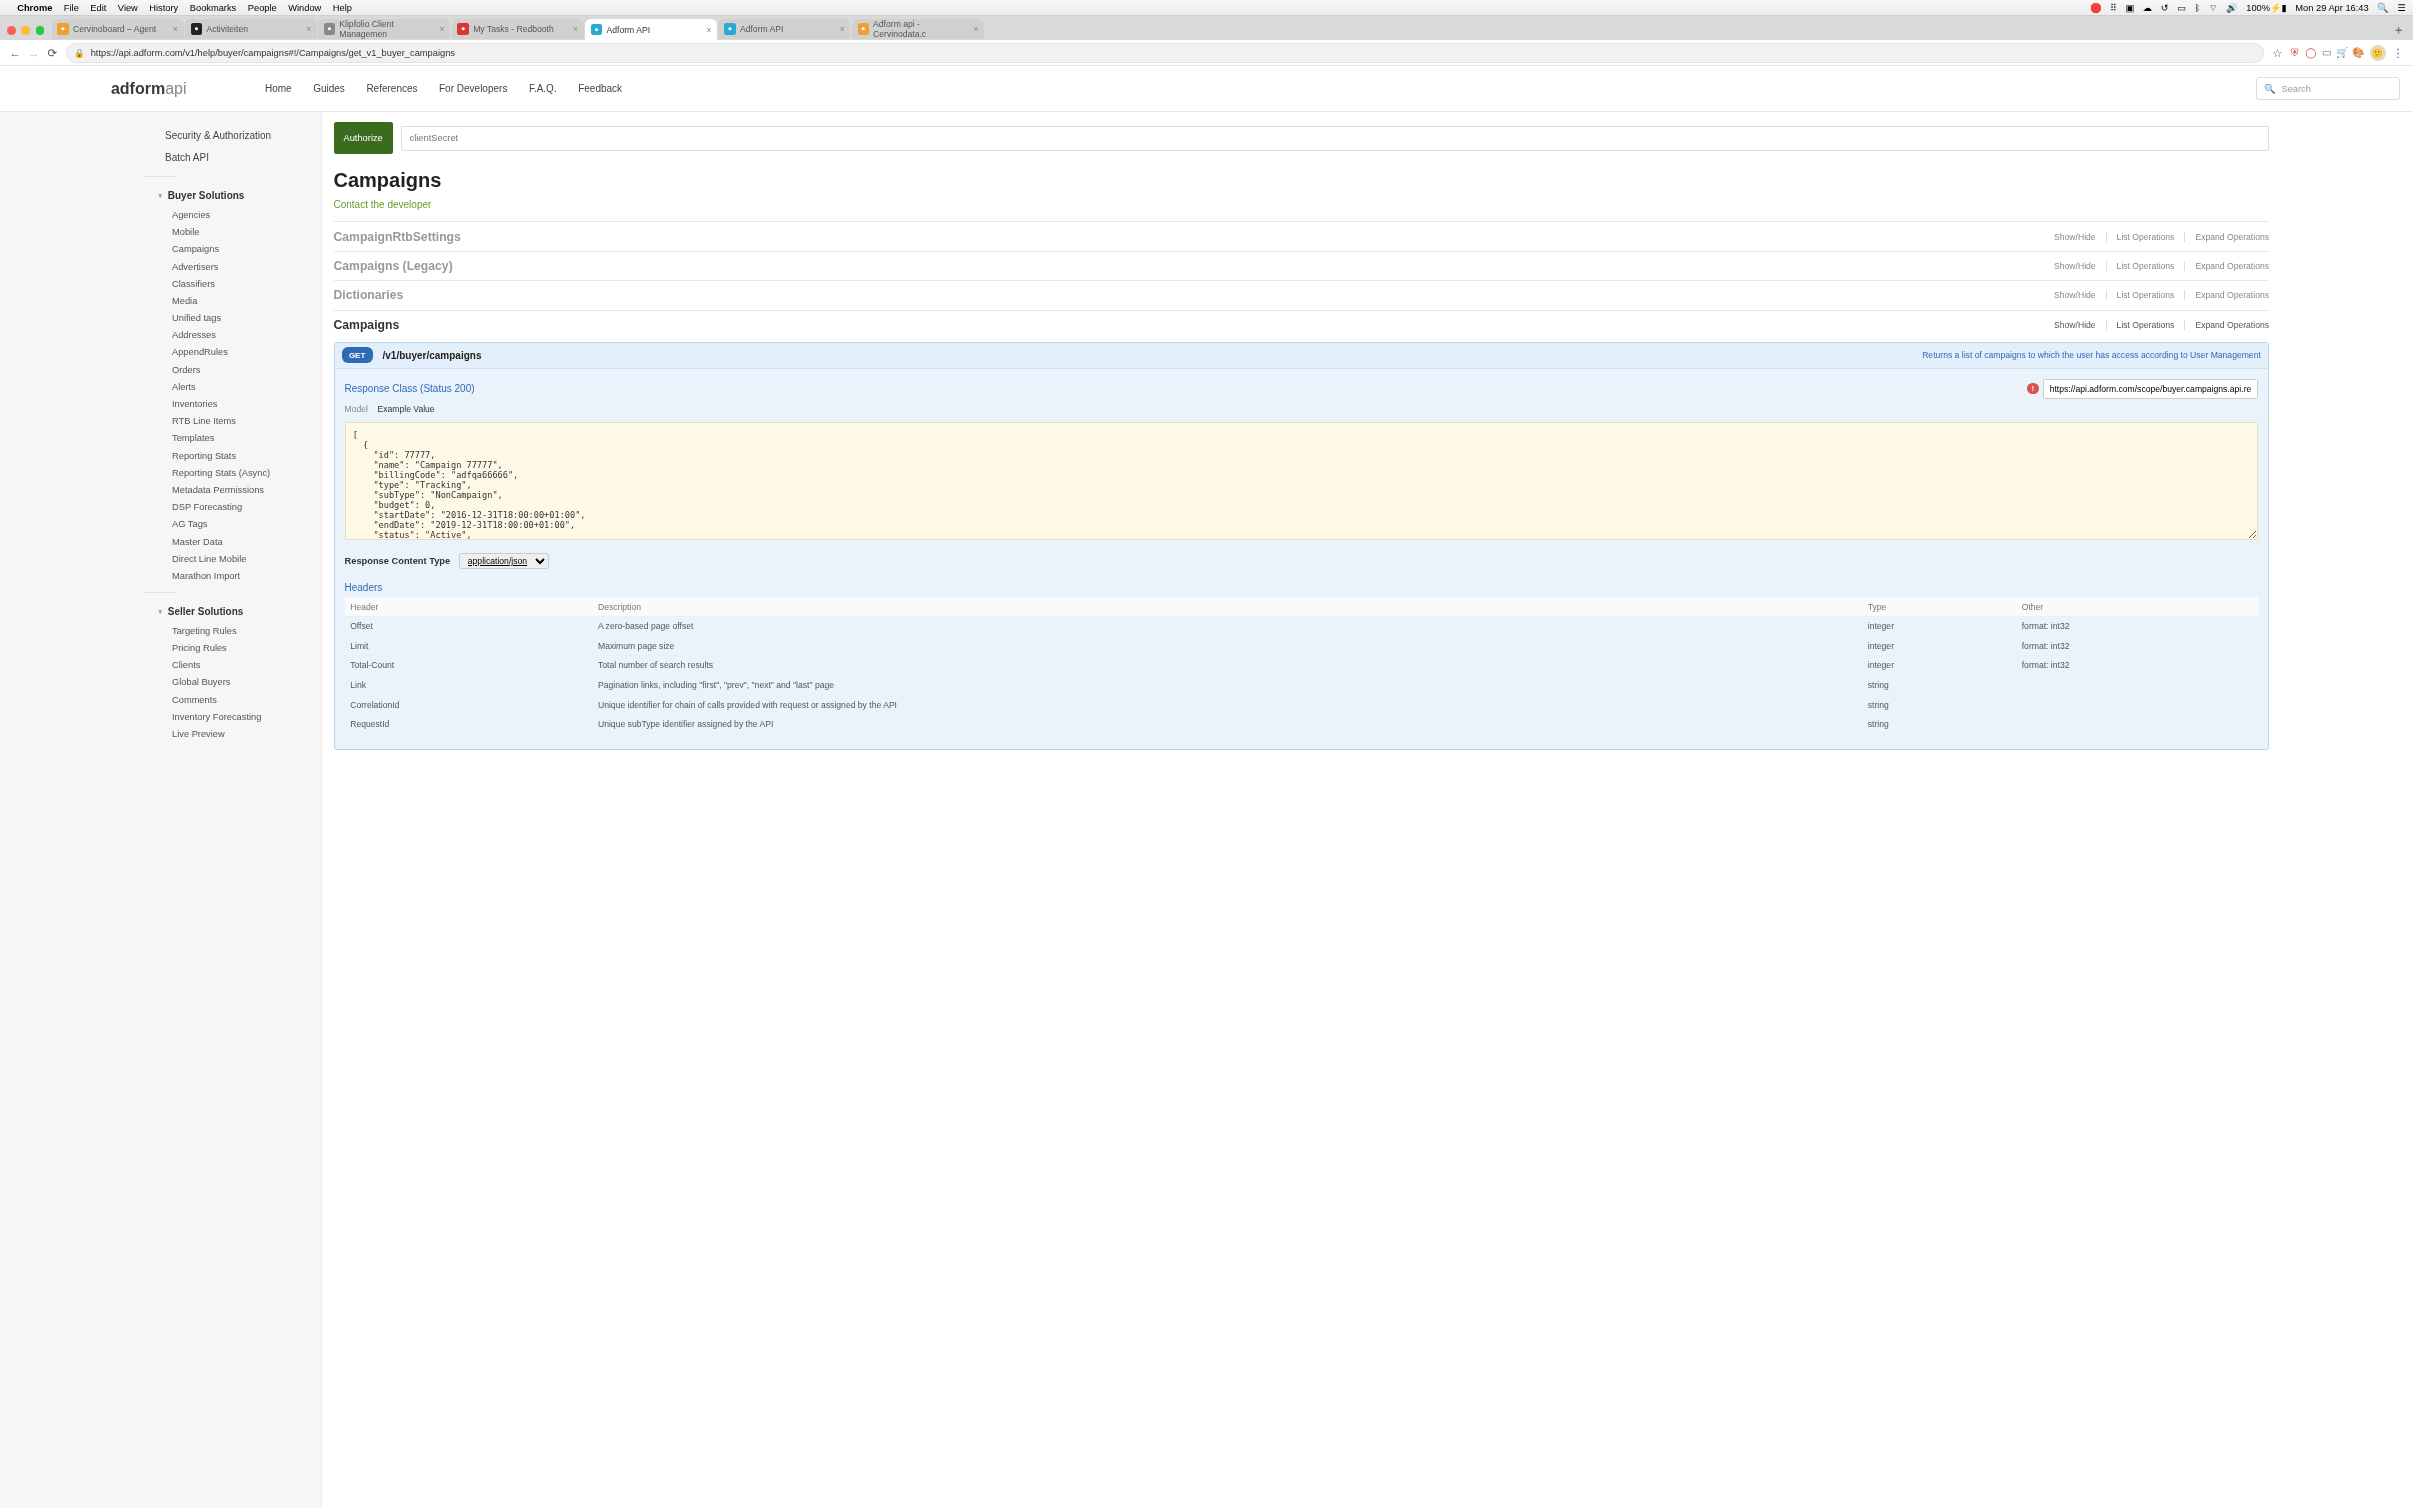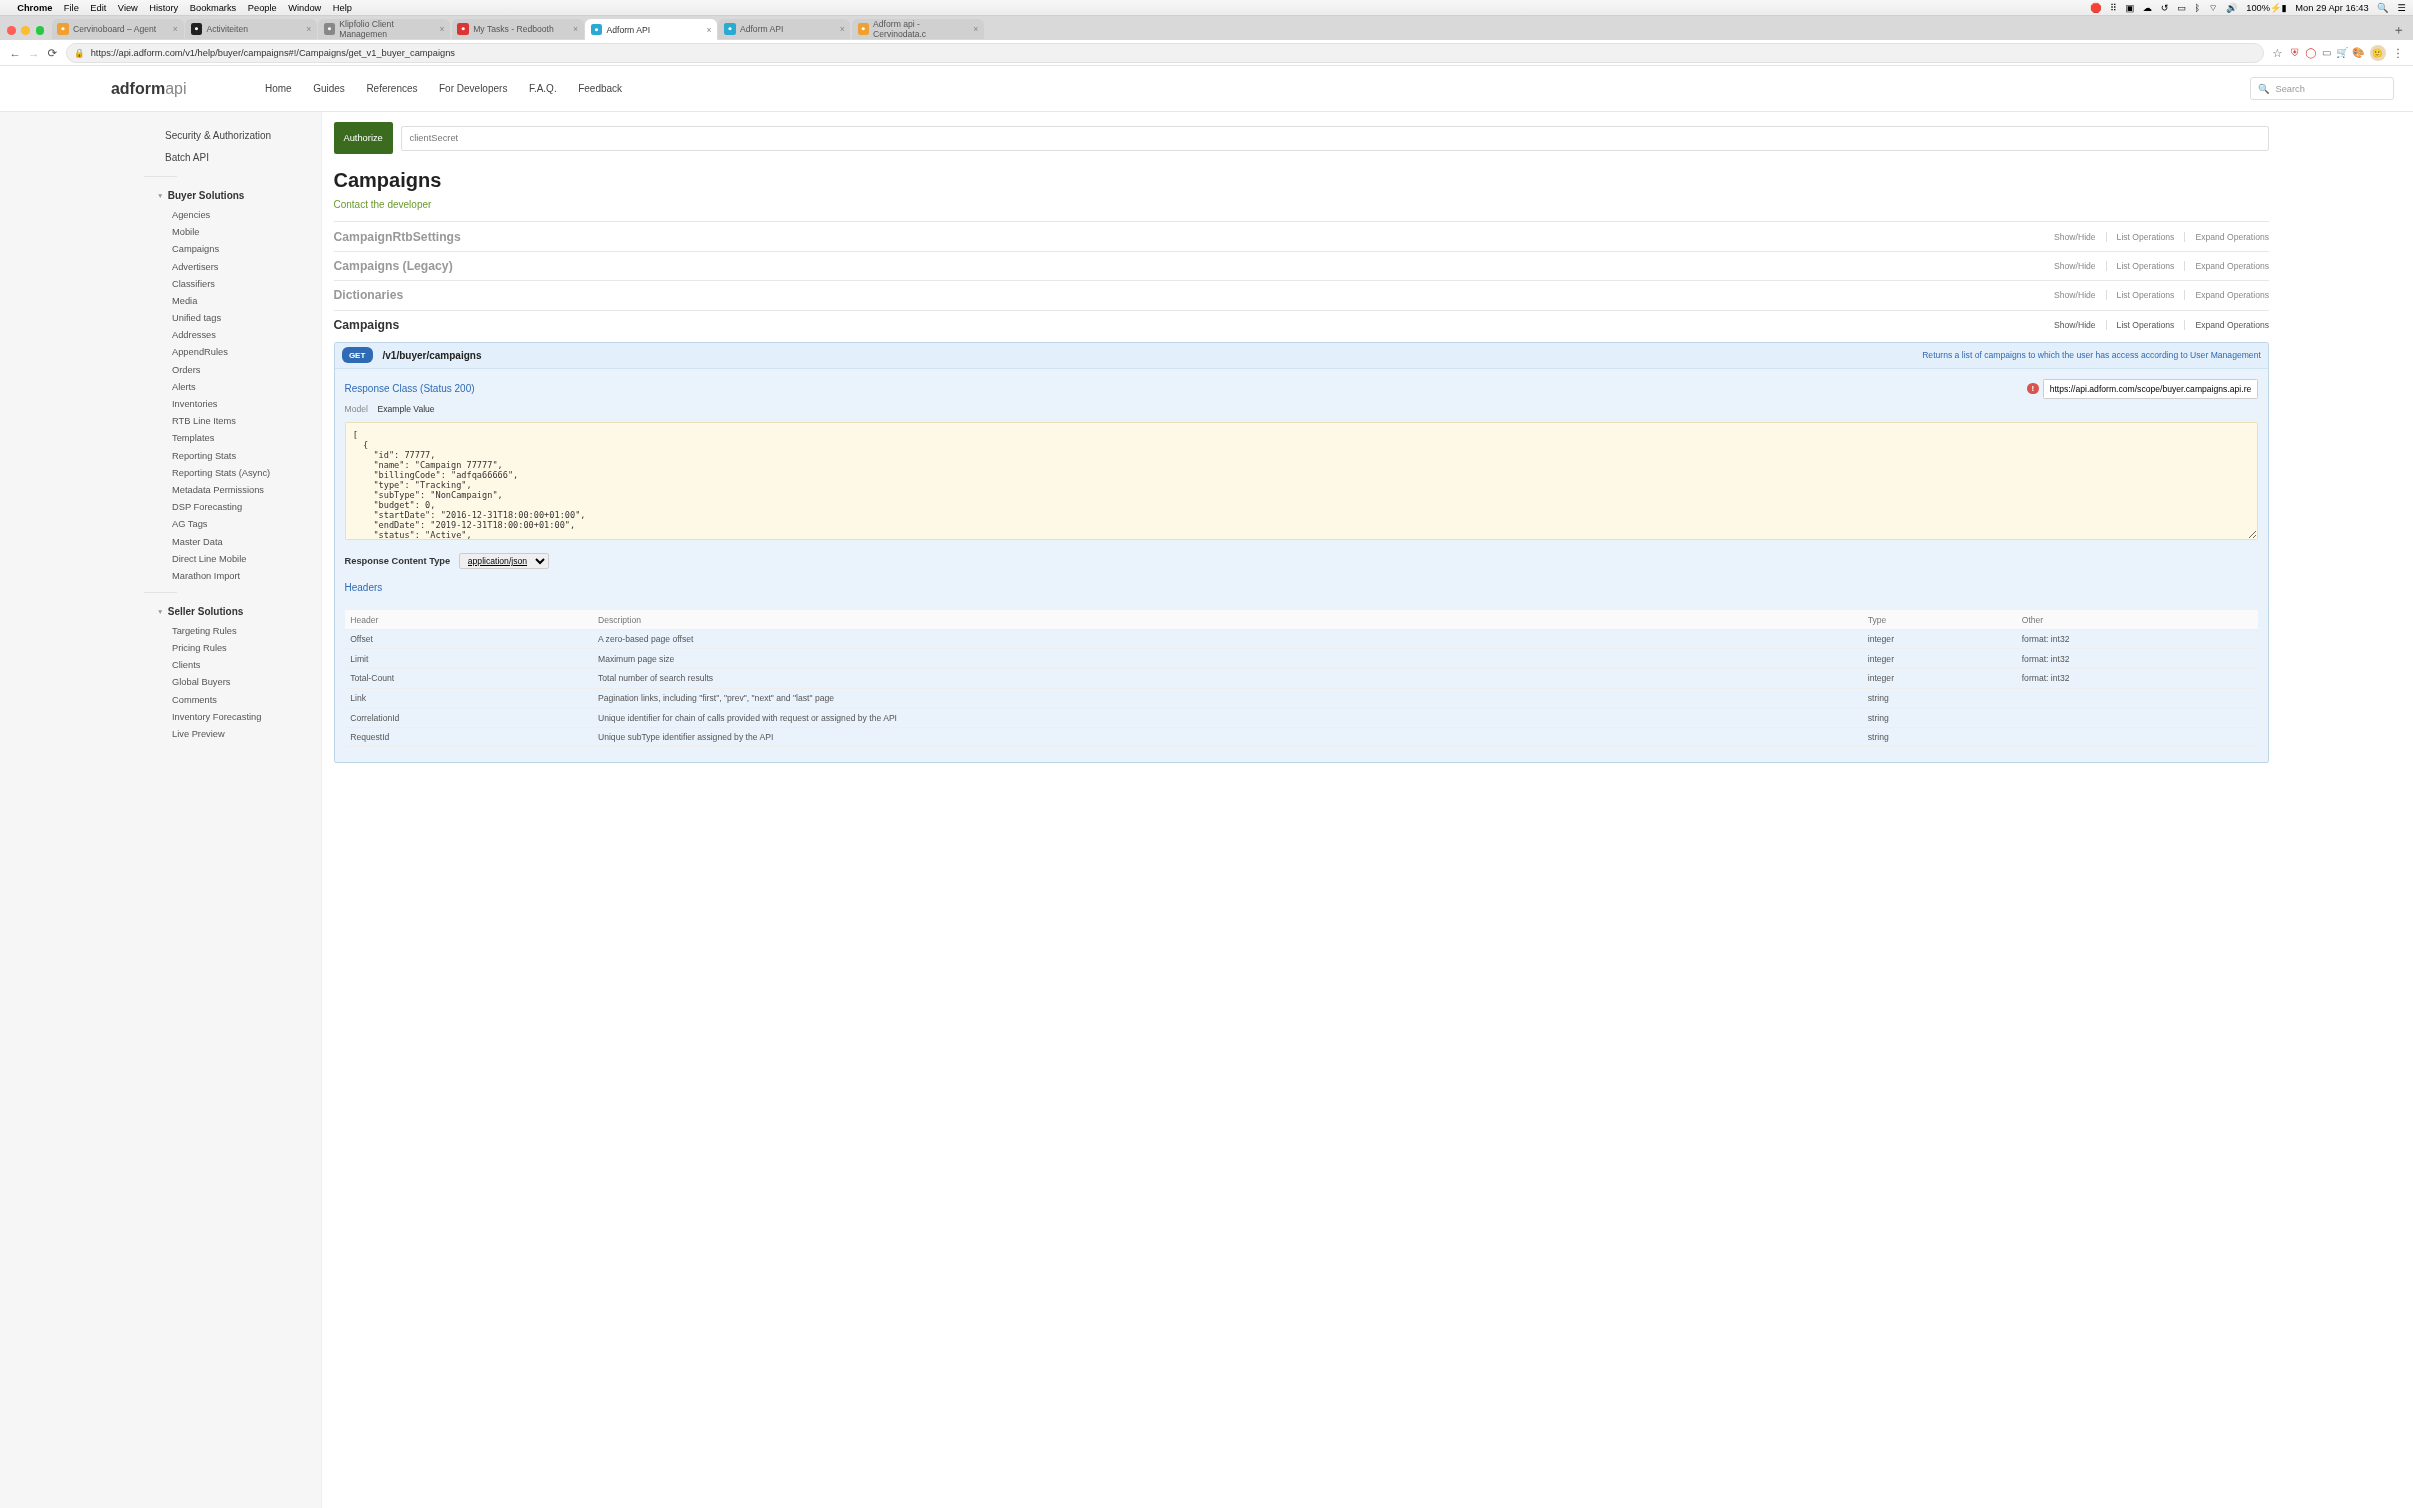--- a/index.html
+++ b/index.html
@@ -28,21 +28,21 @@
   
   .urlbar { height:26px; background:#fff; border-bottom:0.7px solid #e5e5e5; display:flex; align-items:center; padding:0 5.7px; }
   .urlbar .nav{ width:18.7px; text-align:center; color:#555; font-size:11.5px;}
   .urlbar .nav.dis{color:#bbb;}
   .urlbar .omnibox{ flex:1; height:20px; border:0.7px solid #e1e1e1; border-radius:10px; background:#f1f1f1; display:flex; align-items:center; padding:0 7.2px; margin:0 4.3px; font-size:9.3px; color:#333;}
   .urlbar .omnibox .lock{color:#6a6a6a; margin-right:5.7px; font-size:8.6px;}
   .urlbar .ext{ width:16px; text-align:center; color:#666; font-size:10px; }
   .urlbar .avatar{width:16px;height:16px;border-radius:50%;background:#e9d9b8;display:flex;align-items:center;justify-content:center;font-size:8.6px;margin:0 2.9px;}
 
   
-  .pagehead{ height:46px; background:#fff; border-bottom:0.7px solid #e7e7e7; display:flex; align-items:center; padding:0 19px 0 0;}
+  .pagehead{ height:46px; background:#fff; border-bottom:0.7px solid #e7e7e7; display:flex; align-items:center; padding:0 13px 0 0;}
   .logo{ width:208px; text-align:right; font-size:16px; color:#3a3a3a; padding-right:21.5px; font-family:Georgia,serif;}
   .logo b{font-weight:600;} .logo span{font-weight:300; color:#888;}
   .navlinks{ display:flex; gap:21.5px; margin-left:57px; font-size:10px; color:#444;}
   .navlinks .link{cursor:pointer;}
   .searchbox{ margin-left:auto; width:144px; height:23px; border:0.7px solid #ddd; border-radius:2.9px; display:flex; align-items:center; padding:0 7.2px; color:#999; font-size:9.3px;}
   .searchbox .glass{margin-right:5.7px;}
 
   
   .main{ display:flex; height:calc(100% - 16px - 24.4px - 26px - 46px); }
   .sidebar{ width:322px; background:#f6f6f6; padding:11.5px 0 0 0; overflow-y:auto; border-right:0.7px solid #eee;}
@@ -82,21 +82,21 @@
   .mev{ margin-top:5.7px; font-size:8.6px; color:#888;}
   .mev .ev{ color:#333; margin-left:7.2px;}
 
   pre.example{ background:#fef9e7; border:0.7px solid #e7e0b8; border-radius:1.4px; padding:7.2px; font-family:Menlo,Consolas,monospace; font-size:8.6px; color:#333; margin-top:7.2px; height:118px; overflow:hidden; resize:vertical;}
 
   .rct{ margin-top:13px; font-size:9.3px;}
   .rct label{font-weight:700; margin-right:5.7px;}
   .rct select{ border:0.7px solid #ccc; border-radius:2.2px; padding:1.4px 4.3px; font-size:8.6px;text-decoration:underline;}
 
   .hdrs{ margin-top:13px;}
-  .hdrs h4{ color:#2f6ab4; font-size:10px; font-weight:400; margin-bottom:17px;}
+  .hdrs h4{ color:#2f6ab4; font-size:10px; font-weight:400; margin-bottom:4px;}
   table.htable{ width:100%; border-collapse:collapse; font-size:8.6px;}
   table.htable th{ text-align:left; color:#777; font-weight:400; padding:4.3px 5.7px; border-bottom:0.7px solid #eee; background:#fafafa;}
   table.htable td{ padding:4.3px 5.7px; border-bottom:0.7px solid #eee; color:#555;}
 </style>
 </head>
 <body>
 
 <div class="menubar">
   <span class="apple"></span>
   <span class="app">Chrome</span>

